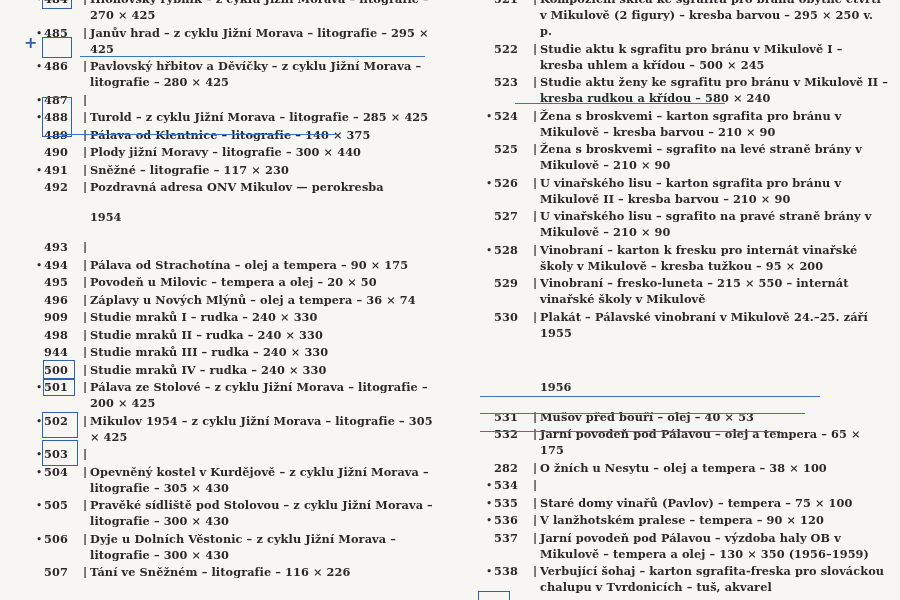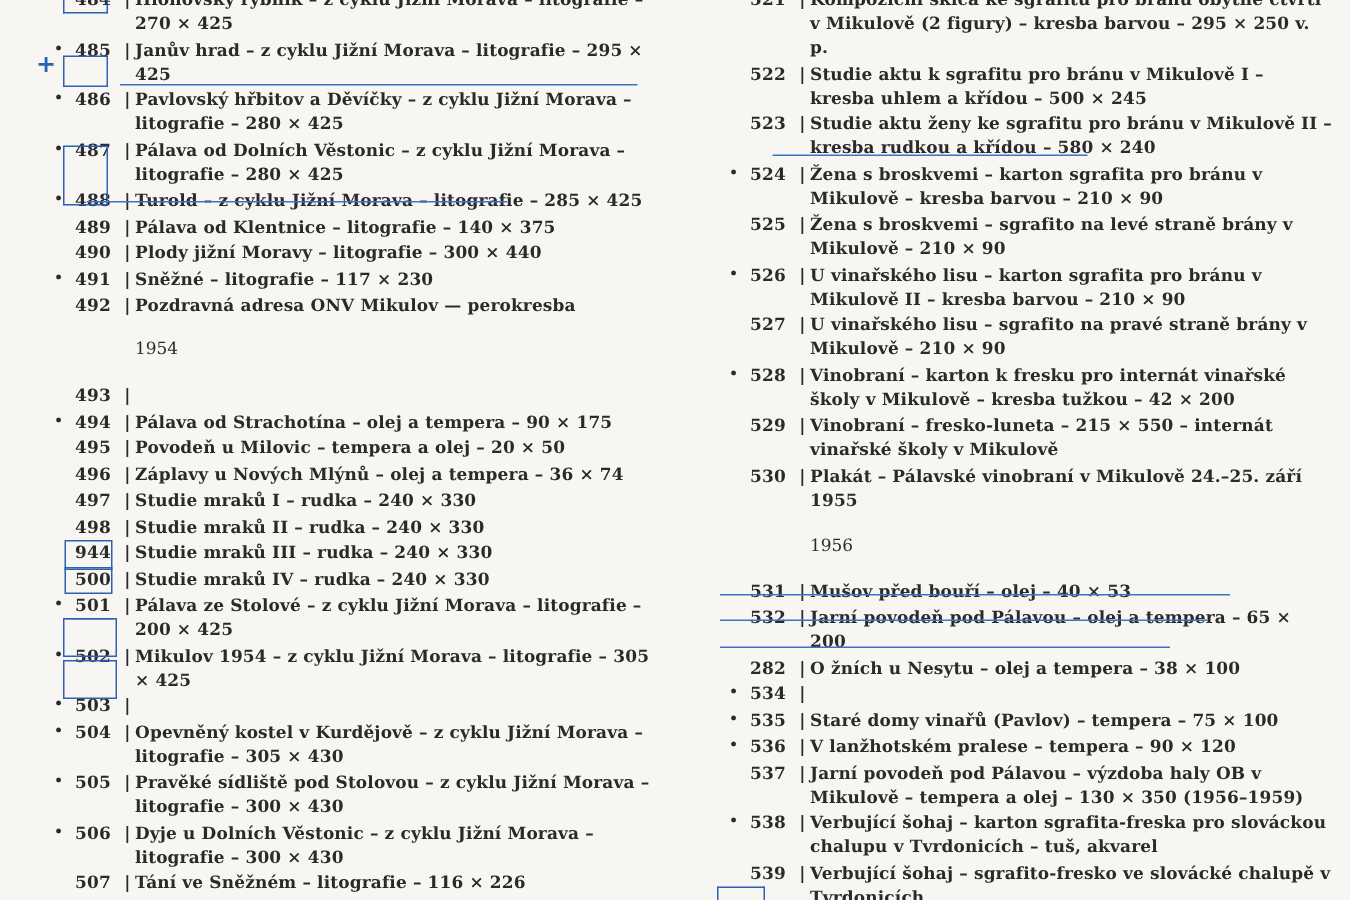--- a/index.html
+++ b/index.html
@@ -16,25 +16,25 @@
   .col.right { left: 480px; width: 410px; top: -9px; }
   .entry {
     display: grid;
     grid-template-columns: 14px 36px 10px 1fr;
     font-size: 11.3px;
     font-weight: bold;
     line-height: 16px;
     letter-spacing: 0.1px;
   }
   .bullet { text-align: right; padding-right: 2px; font-size: 9px; }
-  .num { text-align: center; }
+  .num { text-align: left; }
   .bar { text-align: center; }
   .text { text-align: left; padding-right: 2px; }
   .year {
-    font-size: 11.3px; font-weight: normal;
+    font-size: 11.3px; font-weight: bold;
     padding-left: 60px;
     margin: 14px 0 14px 0;
     line-height: 16px;
   }
   .entry + .entry { margin-top: 1.5px; }
   .ann { position: absolute; border: 1.6px solid #2d62b0; pointer-events: none; }
   .uline { position: absolute; height: 0; border-top: 1.4px solid #3a74c2; pointer-events: none; }
   .plus { position: absolute; color: #2d62b0; font-family: "DejaVu Sans", sans-serif; font-size: 16px; font-weight: bold; }
 </style>
 </head>
@@ -59,21 +59,20 @@
         <div class="entry">
           <span class="bullet">•</span>
           <span class="num">486</span>
           <span class="bar">|</span>
           <span class="text">Pavlovský hřbitov a Děvíčky – z cyklu Jižní Morava – litografie – 280 × 425</span>
         </div>
         <div class="entry">
           <span class="bullet">•</span>
           <span class="num">487</span>
           <span class="bar">|</span>
-          <span class="text">Pálava od Dolních Věstonic – z cyklu Jižní Morava – litografie – 280 × 425</span>
         </div>
         <div class="entry">
           <span class="bullet">•</span>
           <span class="num">488</span>
           <span class="bar">|</span>
           <span class="text">Turold – z cyklu Jižní Morava – litografie – 285 × 425</span>
         </div>
         <div class="entry">
           <span class="bullet"></span>
           <span class="num">489</span>
@@ -119,21 +118,21 @@
           <span class="text">Povodeň u Milovic – tempera a olej – 20 × 50</span>
         </div>
         <div class="entry">
           <span class="bullet"></span>
           <span class="num">496</span>
           <span class="bar">|</span>
           <span class="text">Záplavy u Nových Mlýnů – olej a tempera – 36 × 74</span>
         </div>
         <div class="entry">
           <span class="bullet"></span>
-          <span class="num">497</span>
+          <span class="num">909</span>
           <span class="bar">|</span>
           <span class="text">Studie mraků I – rudka – 240 × 330</span>
         </div>
         <div class="entry">
           <span class="bullet"></span>
           <span class="num">498</span>
           <span class="bar">|</span>
           <span class="text">Studie mraků II – rudka – 240 × 330</span>
         </div>
         <div class="entry">
@@ -234,48 +233,48 @@
         <div class="entry">
           <span class="bullet"></span>
           <span class="num">527</span>
           <span class="bar">|</span>
           <span class="text">U vinařského lisu – sgrafito na pravé straně brány v Mikulově – 210 × 90</span>
         </div>
         <div class="entry">
           <span class="bullet">•</span>
           <span class="num">528</span>
           <span class="bar">|</span>
-          <span class="text">Vinobraní – karton k fresku pro internát vinařské školy v Mikulově – kresba tužkou – 42 × 200</span>
+          <span class="text">Vinobraní – karton k fresku pro internát vinařské školy v Mikulově – kresba tužkou – 95 × 200</span>
         </div>
         <div class="entry">
           <span class="bullet"></span>
           <span class="num">529</span>
           <span class="bar">|</span>
           <span class="text">Vinobraní – fresko-luneta – 215 × 550 – internát vinařské školy v Mikulově</span>
         </div>
         <div class="entry">
           <span class="bullet"></span>
           <span class="num">530</span>
           <span class="bar">|</span>
           <span class="text">Plakát – Pálavské vinobraní v Mikulově 24.–25. září 1955</span>
         </div>
       </div>
-    <div class="year" style="margin-top:15px">1956</div>
+    <div class="year" style="margin-top:38px">1956</div>
     <div id="R2">
         <div class="entry">
           <span class="bullet"></span>
           <span class="num">531</span>
           <span class="bar">|</span>
           <span class="text">Mušov před bouří – olej – 40 × 53</span>
         </div>
         <div class="entry">
           <span class="bullet"></span>
           <span class="num">532</span>
           <span class="bar">|</span>
-          <span class="text">Jarní povodeň pod Pálavou – olej a tempera – 65 × 200</span>
+          <span class="text">Jarní povodeň pod Pálavou – olej a tempera – 65 × 175</span>
         </div>
         <div class="entry">
           <span class="bullet"></span>
           <span class="num">282</span>
           <span class="bar">|</span>
           <span class="text">O žních u Nesytu – olej a tempera – 38 × 100</span>
         </div>
         <div class="entry">
           <span class="bullet">•</span>
           <span class="num">534</span>

